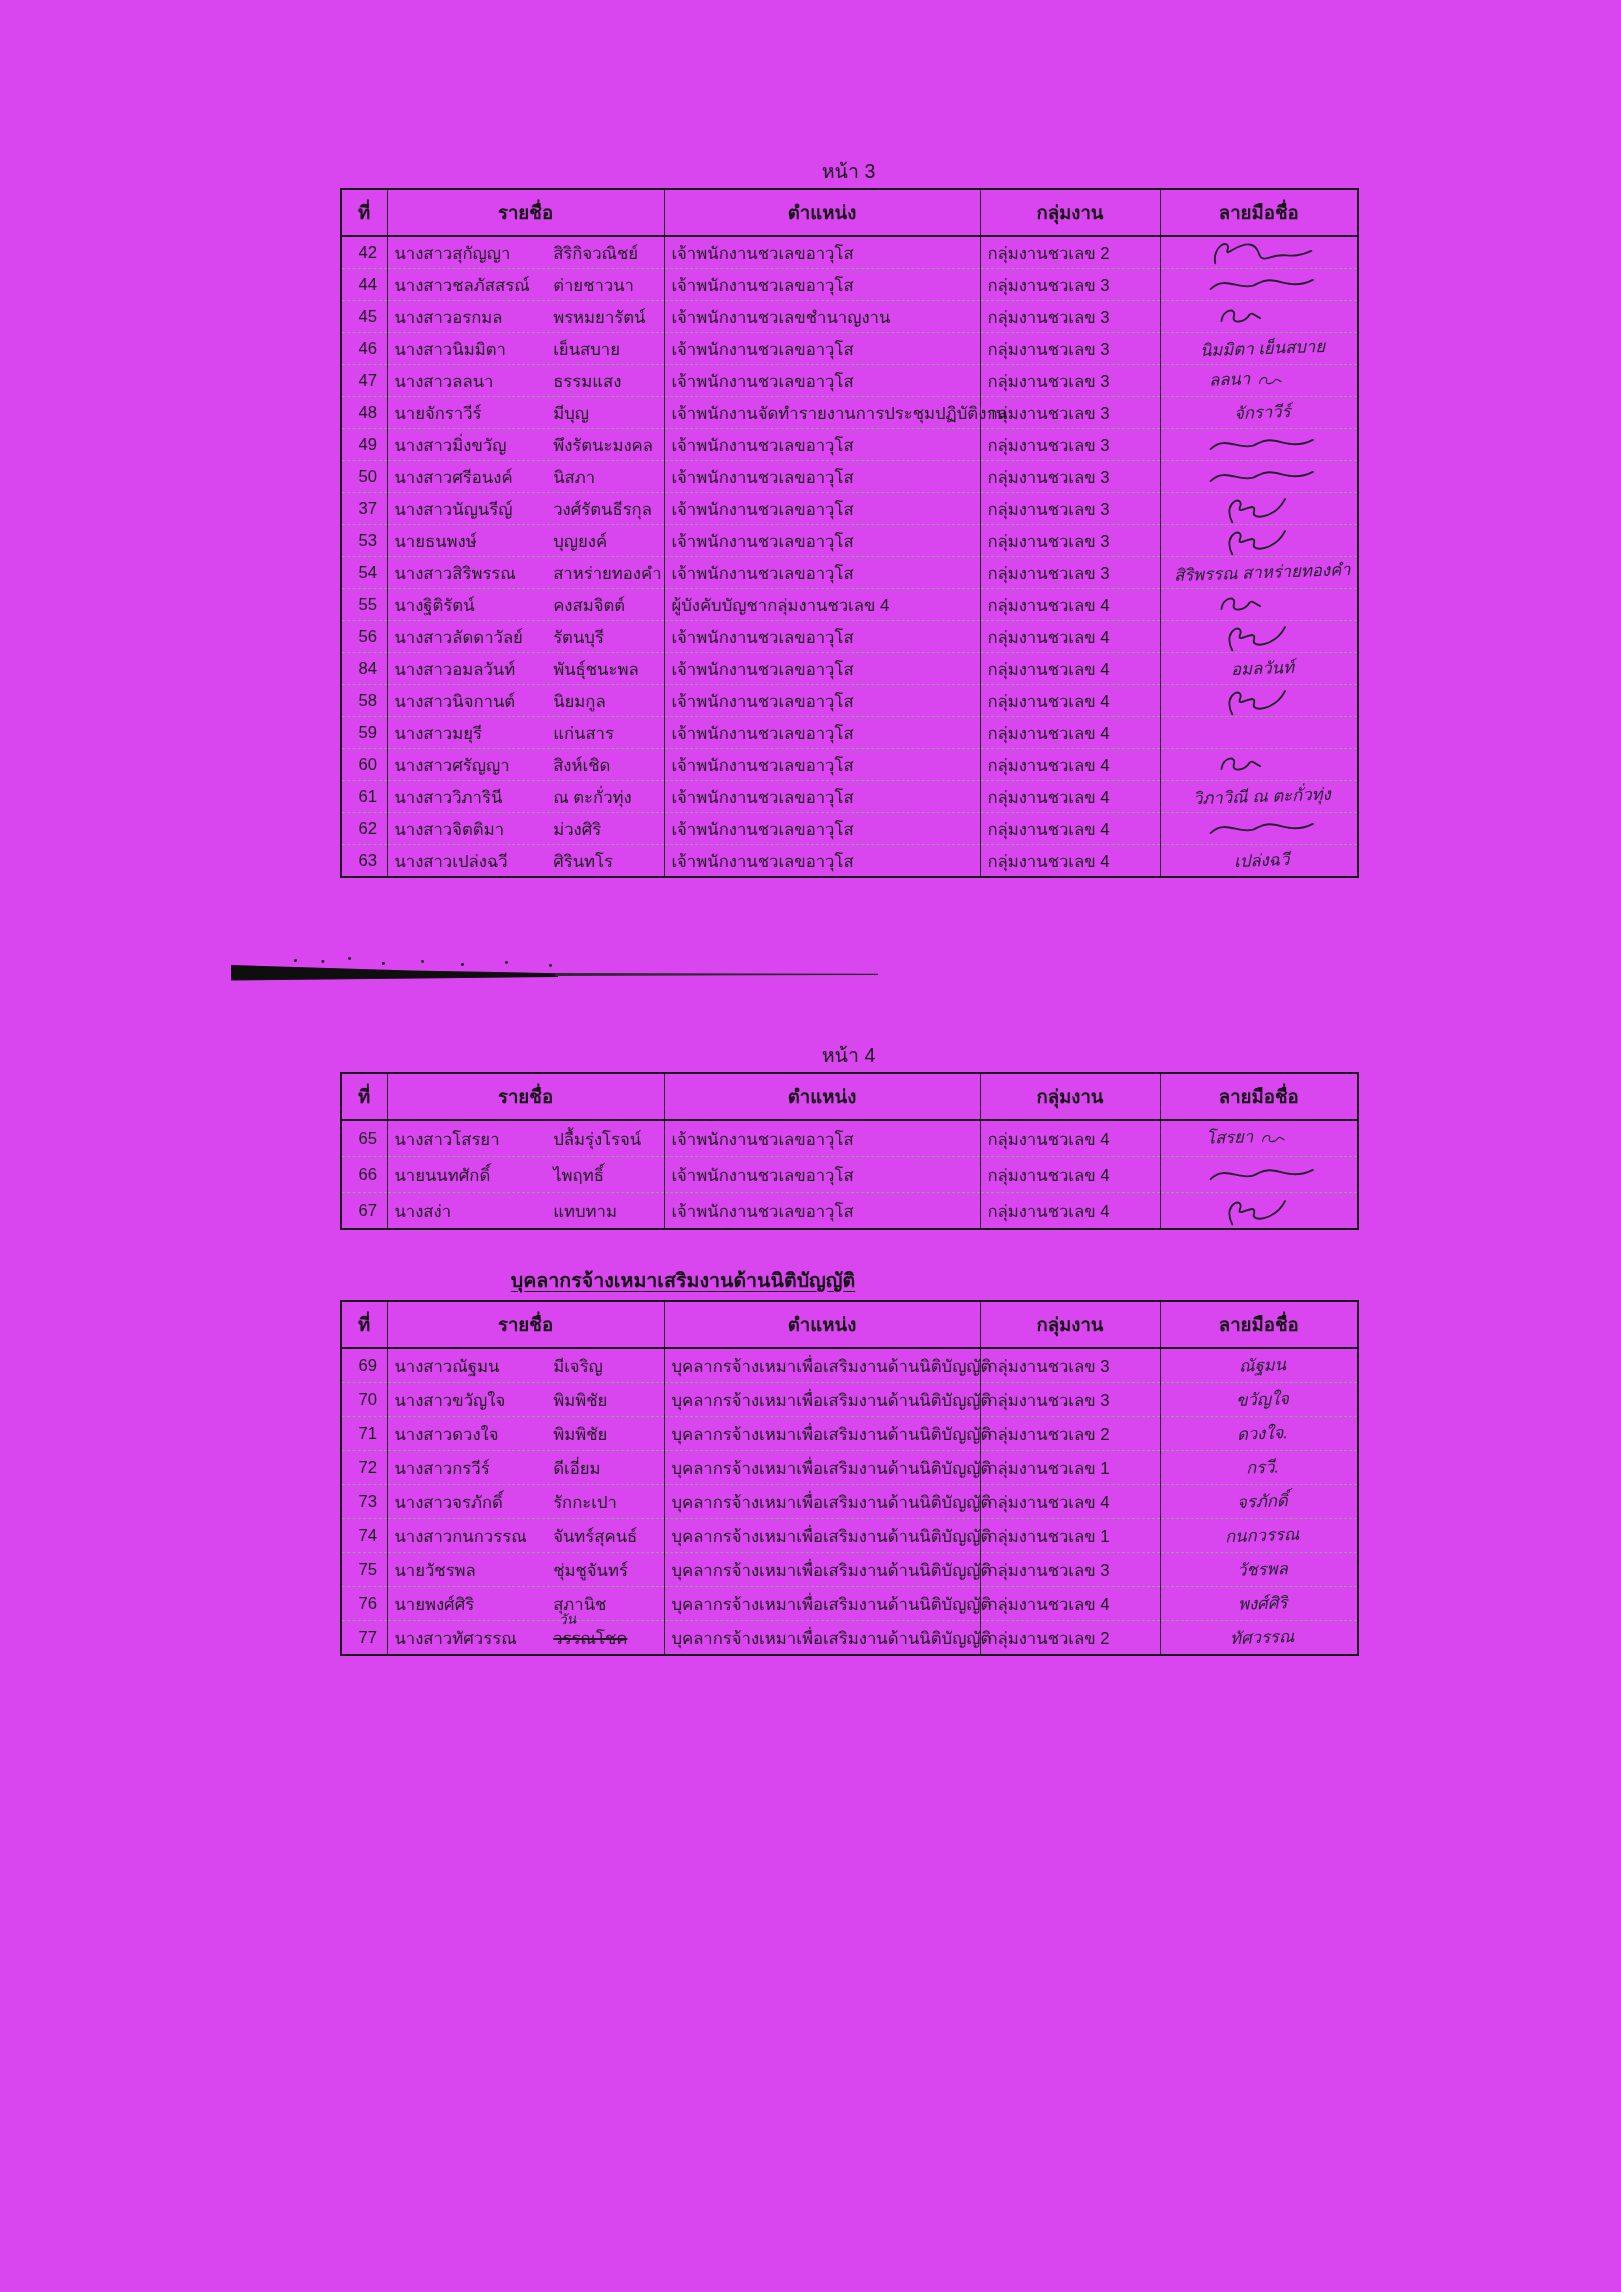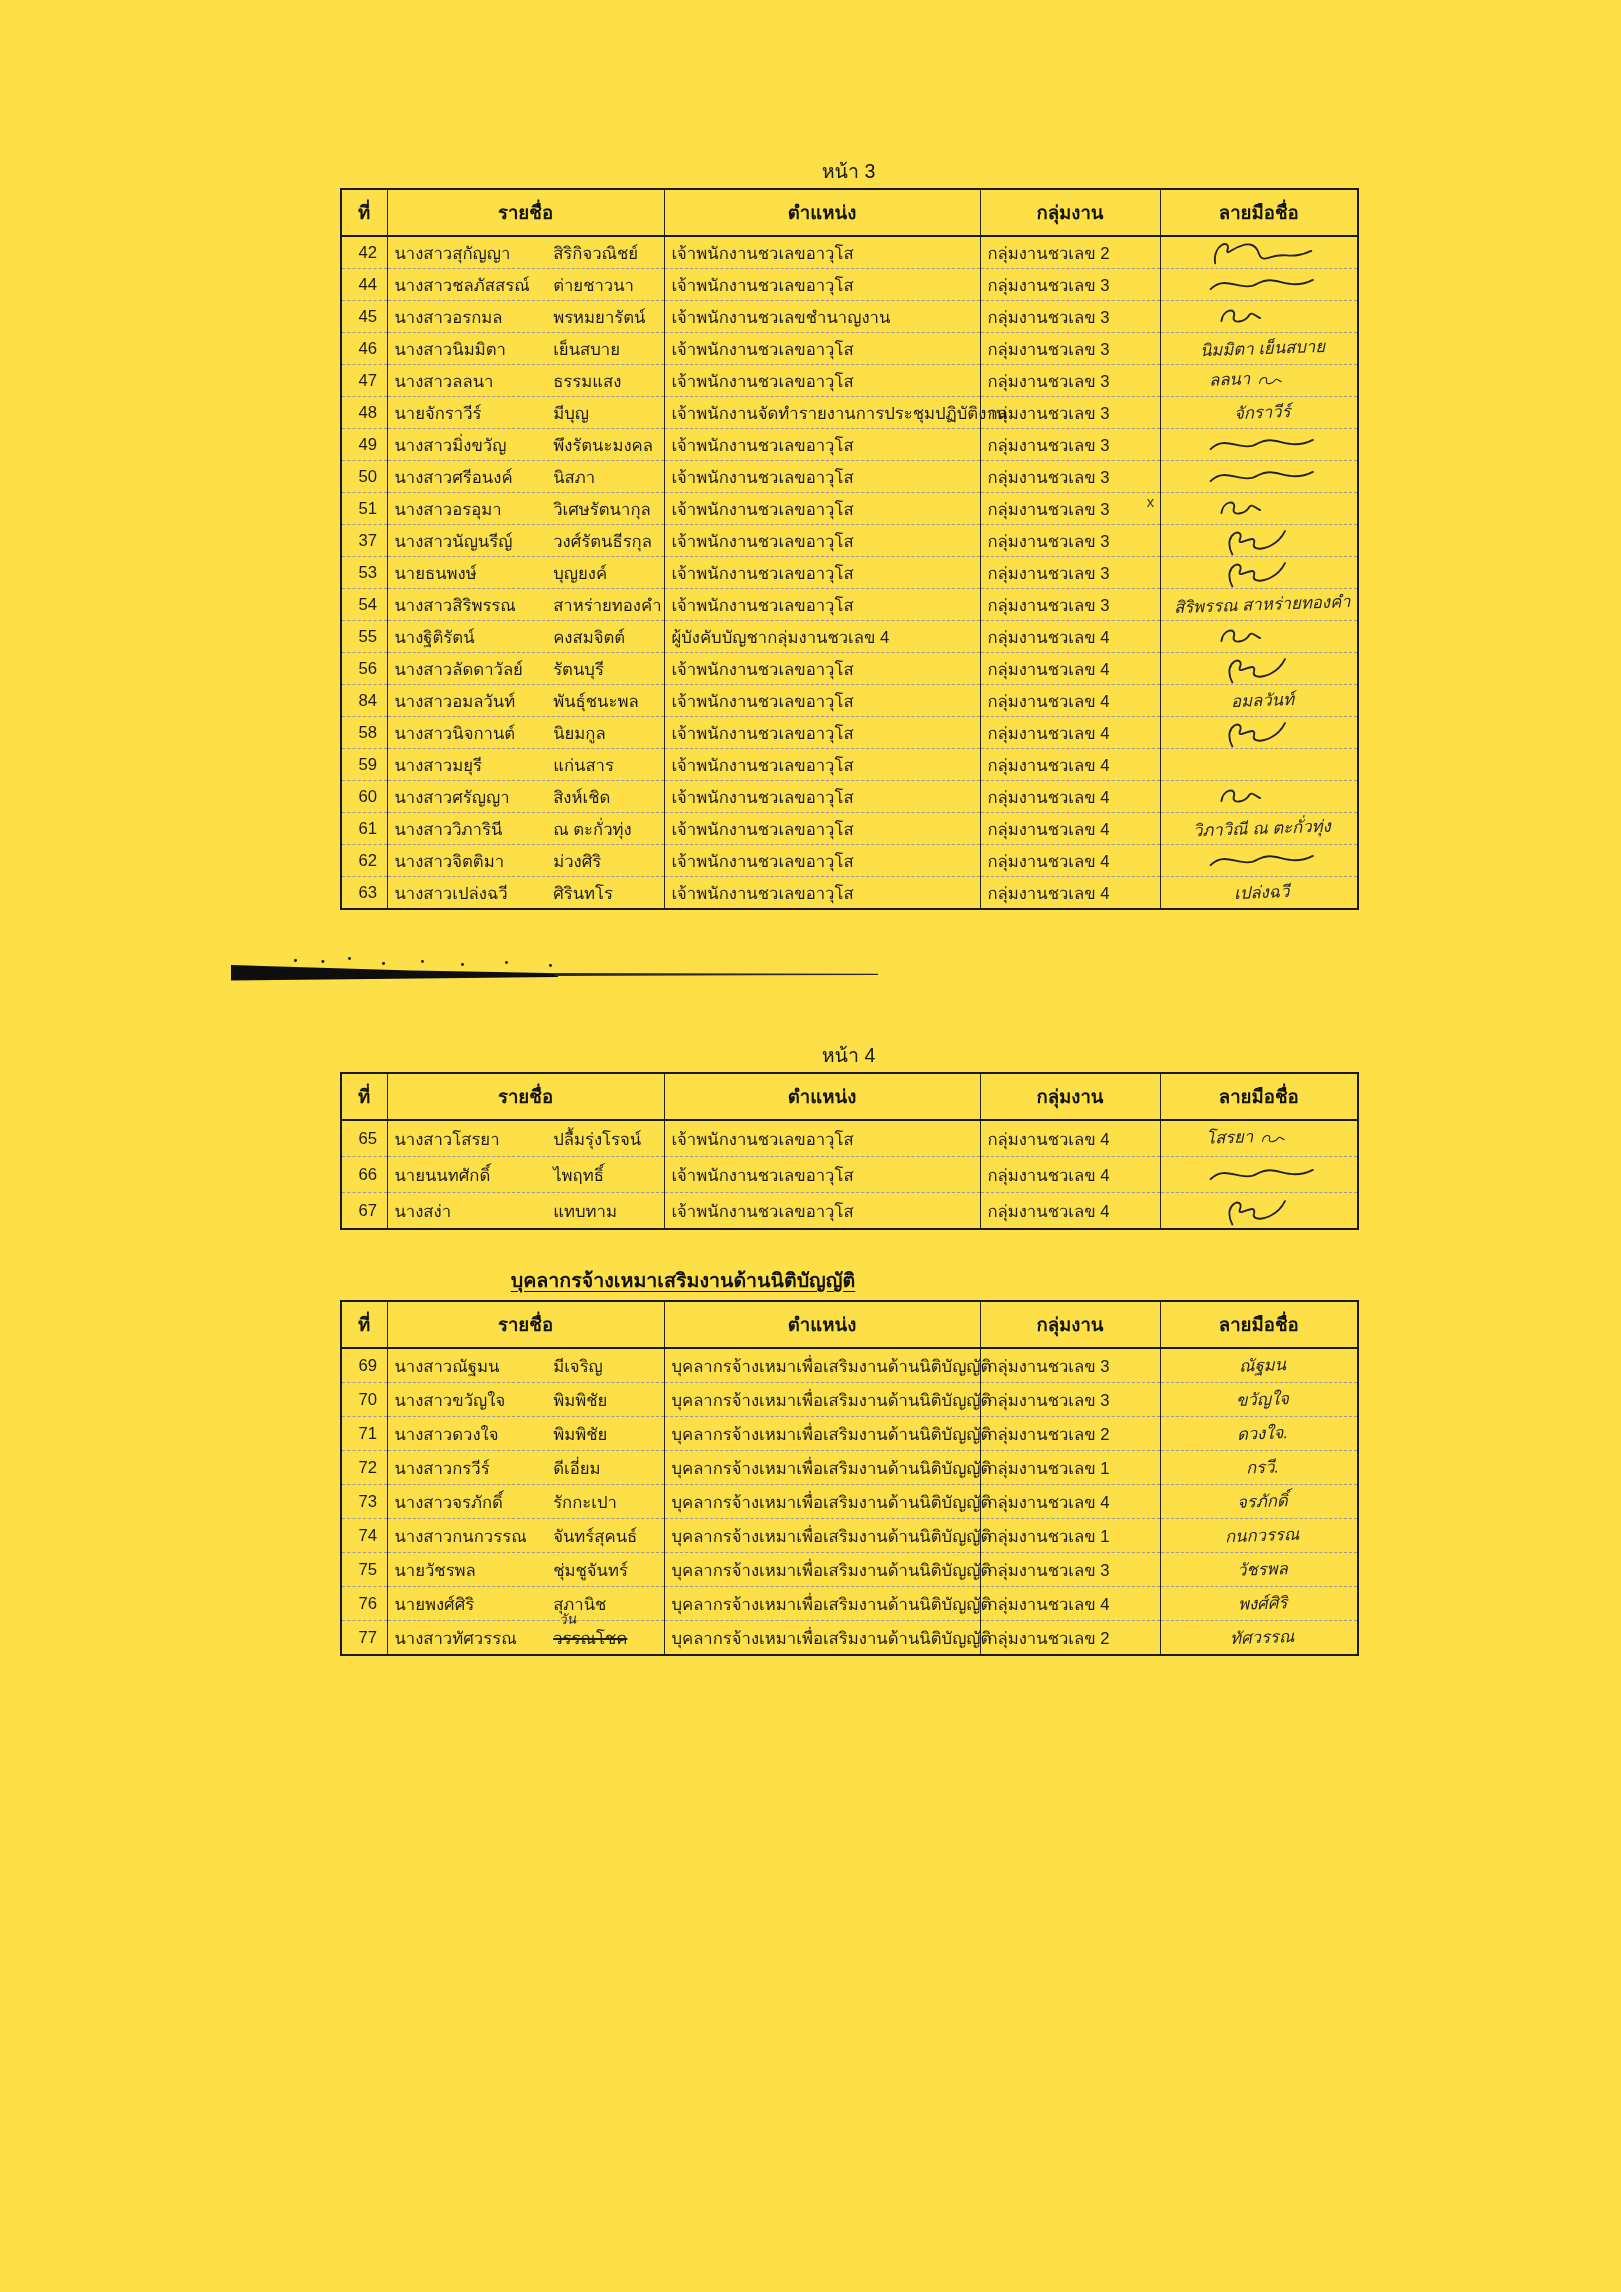--- a/index.html
+++ b/index.html
@@ -1,17 +1,17 @@
 <!DOCTYPE html>
 <html><head>
 <meta charset="utf-8">
 <style>
   html,body{margin:0;padding:0;background:#ffffff;}
   .sheet{
-    position:relative;width:1621px;height:2293px;background:#fde047;
+    position:relative;width:1621px;height:2293px;background:#d946ef;
     font-family:"Liberation Sans",sans-serif;color:#1c1c1c;overflow:hidden;
   }
   .page-label{
     position:absolute;left:340px;width:1017px;text-align:center;
     font-size:19.6px;color:#161616;
   }
   .section-heading{
     position:absolute;left:340px;width:686px;text-align:left;
     font-size:19.6px;font-weight:bold;color:#111;
     text-decoration:underline;text-underline-offset:3.9px;
@@ -160,29 +160,20 @@
           <tr>
             <td class="c-no">50</td>
             <td class="c-name"><span class="fname">นางสาวศรีอนงค์</span><span class="lname">นิสภา</span></td>
             <td class="c-pos">เจ้าพนักงานชวเลขอาวุโส</td>
             <td class="c-grp">กลุ่มงานชวเลข 3</td>
             <td class="c-sig"><span class="sigwrap"><svg viewBox="0 0 150 40" class="sig">
                   <path d="M8 26 C28 6 48 32 70 18 C92 6 108 30 140 14"></path>
                 </svg></span></td>
           </tr>
           <tr>
-            <td class="c-no">51</td>
-            <td class="c-name"><span class="fname">นางสาวอรอุมา</span><span class="lname">วิเศษรัตนากุล</span></td>
-            <td class="c-pos">เจ้าพนักงานชวเลขอาวุโส</td>
-            <td class="c-grp">กลุ่มงานชวเลข 3</td>
-            <td class="c-sig"><span class="sigwrap"><span class="xmark">x</span><svg viewBox="0 0 150 40" class="sig">
-                  <path d="M22 26 C24 10 42 8 38 20 C35 30 52 28 58 18 C61 13 66 20 72 22"></path>
-                </svg></span></td>
-          </tr>
-          <tr>
             <td class="c-no">37</td>
             <td class="c-name"><span class="fname">นางสาวนัญนรีญ์</span><span class="lname">วงศ์รัตนธีรกุล</span></td>
             <td class="c-pos">เจ้าพนักงานชวเลขอาวุโส</td>
             <td class="c-grp">กลุ่มงานชวเลข 3</td>
             <td class="c-sig"><span class="sigwrap"><svg viewBox="0 0 150 40" class="sig">
                   <path d="M36 38 C22 10 52 2 46 18 C41 31 68 8 64 24 C60 36 92 32 104 8"></path>
                 </svg></span></td>
           </tr>
           <tr>
             <td class="c-no">53</td>

